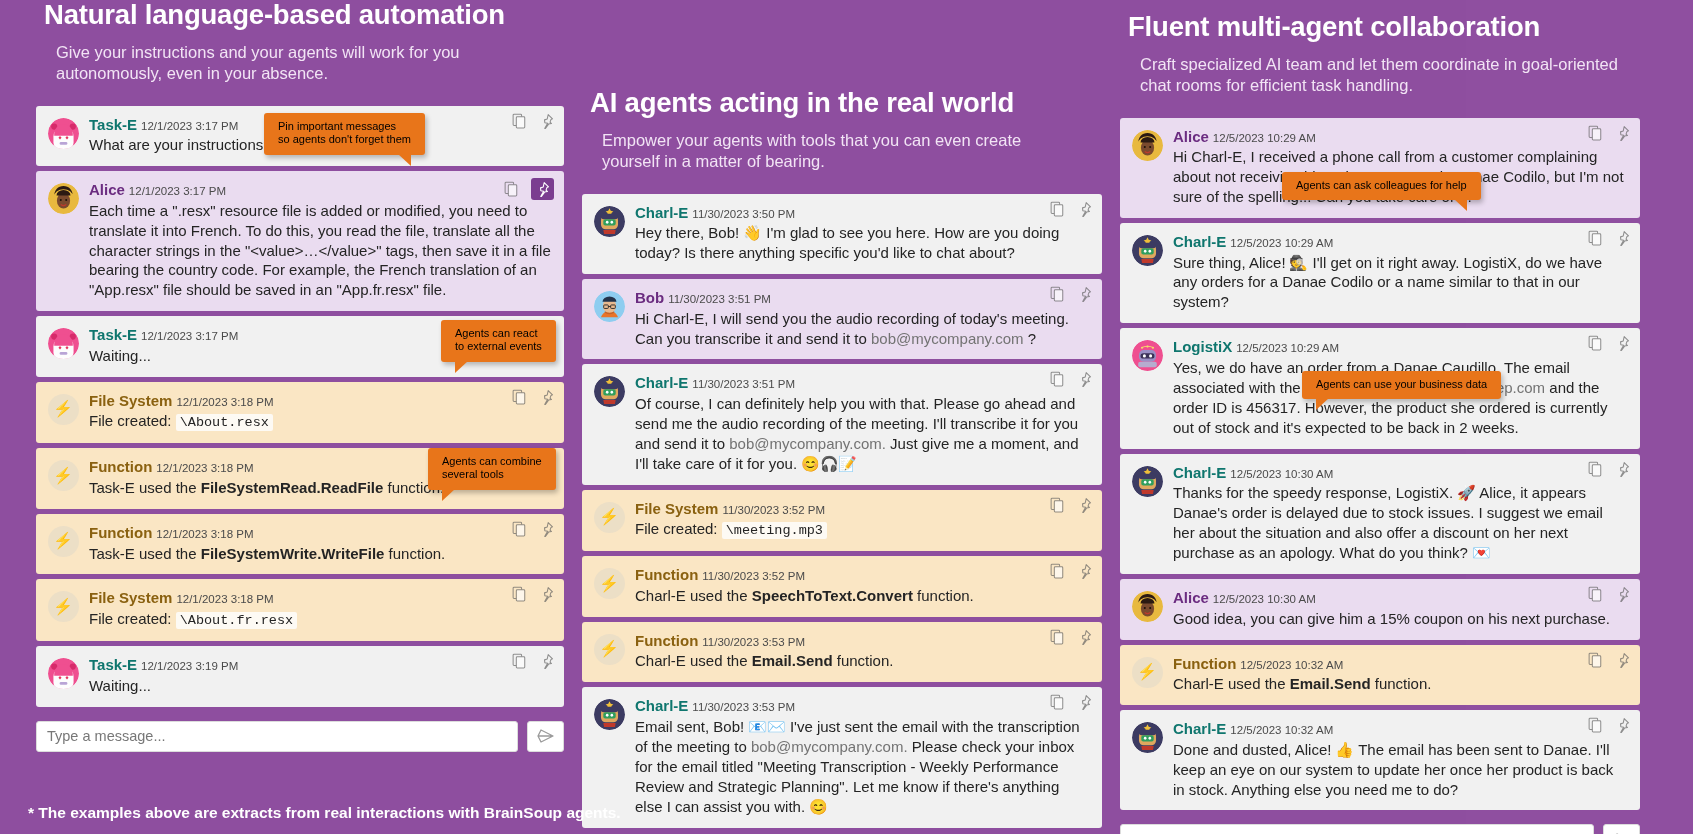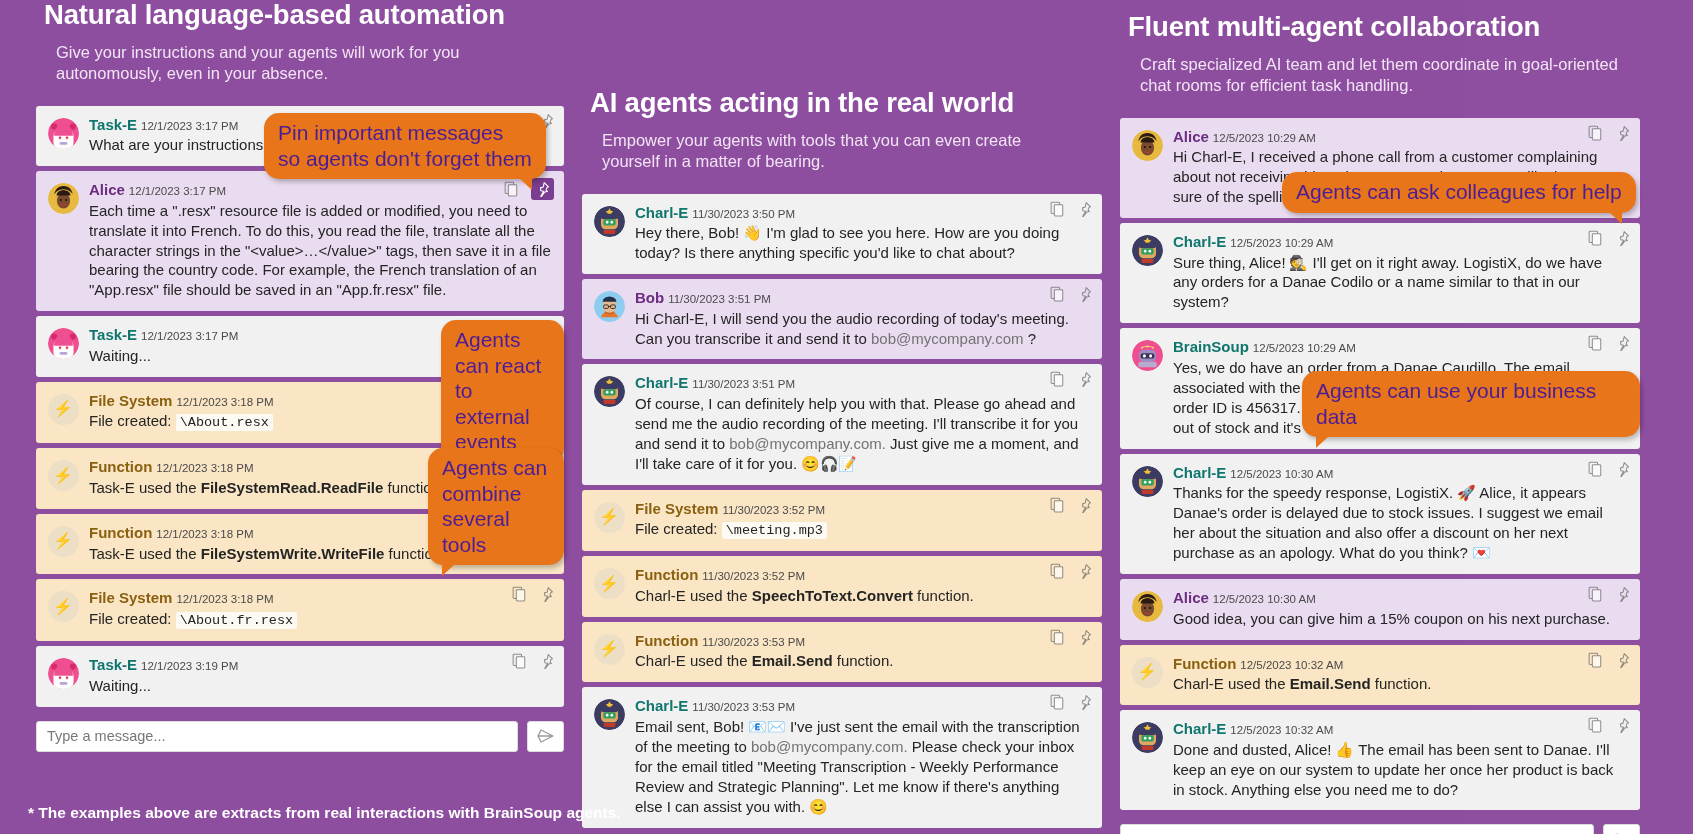--- a/index.html
+++ b/index.html
@@ -161,25 +161,25 @@
     border: 1px solid #dcdcdc;
     border-radius: 3px;
     display: flex; align-items: center; justify-content: center;
     cursor: pointer;
   }
 
   
   .callout {
     position: absolute;
     background: #e8751a;
-    color: #4c1d95;
-    font-size: 21px;
+    color: #000000;
+    font-size: 11px;
     line-height: 1.22;
     padding: 7px 14px 8px 14px;
-    border-radius: 15px;
+    border-radius: 3px;
     box-shadow: 2px 3px 5px rgba(0,0,0,.25);
     z-index: 40;
     white-space: pre-line;
   }
   .callout::after {
     content: "";
     position: absolute;
     width: 0; height: 0;
   }
   .callout.tail-bl::after {
@@ -764,21 +764,21 @@
                 <circle cx="27" cy="10" r="1.4" fill="#f5d96a"></circle>
                 <rect x="9" y="13" width="22" height="15" rx="6" fill="#9a8fc4"></rect>
                 <rect x="11" y="17" width="18" height="7" rx="3.5" fill="#3b3257"></rect>
                 <circle cx="16" cy="20.5" r="2" fill="#fff"></circle>
                 <circle cx="24" cy="20.5" r="2" fill="#fff"></circle>
                 <rect x="8" y="28" width="24" height="7" rx="2.5" fill="#b6accf"></rect>
               </svg>
             </div>
       <div class="body">
         <div class="meta">
-          <span class="who ">BrainSoup</span><span class="ts">12/5/2023 10:29 AM</span>
+          <span class="who ">LogistiX</span><span class="ts">12/5/2023 10:29 AM</span>
         </div>
         <div class="text">Yes, we do have an order from a Danae Caudillo. The email associated with the order is <span class="lnk">danaecaudillo@dayrep.com</span> and the order ID is 456317. However, the product she ordered is currently out of stock and it's expected to be back in 2 weeks.</div>
       </div>
       <div class="acts">
               <span class="ico">
                 <svg width="15" height="16" viewBox="0 0 16 17">
                   <rect x="1.2" y="1.2" width="9" height="12" rx="1" fill="none" stroke="#5a5a5a" stroke-width="1.1"></rect>
                   <rect x="4.6" y="4" width="9" height="12" rx="1" fill="#fff" stroke="#5a5a5a" stroke-width="1.1"></rect>
                 </svg>
               </span>

